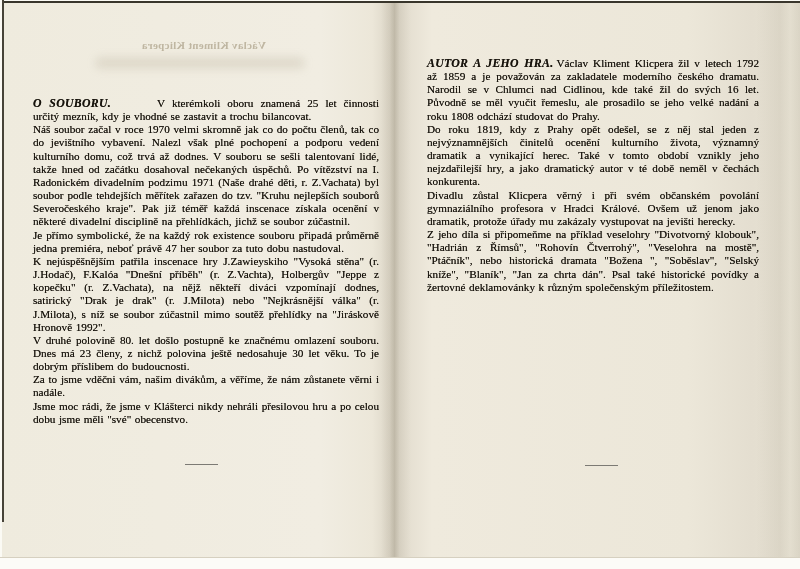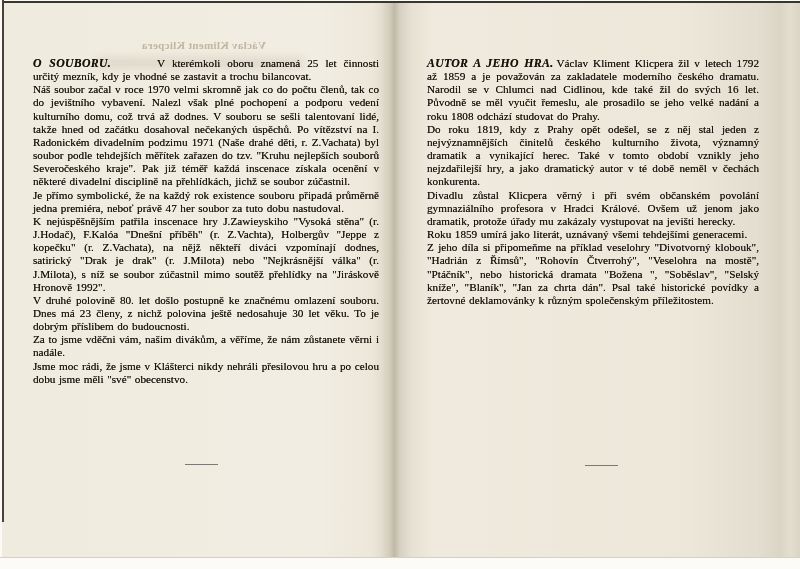--- a/index.html
+++ b/index.html
@@ -62,21 +62,21 @@
   }
 
   
   .page-text {
     position: absolute; top: 57px;
     color: #17130c;
     font-size: 11.2px; line-height: 13.15px;
     word-spacing: 0.8px;
     text-shadow: 0 0 0.35px rgba(23,19,12,0.75);
   }
-  .page-text.left  { left: 33px;  width: 346px; }
+  .page-text.left  { left: 33px;  width: 346px; margin-top: 40px; }
   .page-text.right { left: 427px; width: 332px; }
   .page-text p { margin: 0; text-align: justify; }
   .lead-heading {
     font-weight: 700; font-style: italic;
     font-size: 11.8px; letter-spacing: 0.3px;
   }
   .tab-gap { display: inline-block; width: 46px; }
   .sm-gap  { display: inline-block; width: 3px; }
 
   .divider { position: absolute; height: 1px; background: #7c7a74; }
@@ -103,20 +103,19 @@
   <p>Náš soubor začal v roce 1970 velmi skromně jak co do počtu členů, tak co do jevištního vybavení. Nalezl však plné pochopení a podporu vedení kulturního domu, což trvá až dodnes. V souboru se sešli talentovaní lidé, takže hned od začátku dosahoval nečekaných úspěchů. Po vítězství na I. Radonickém divadelním podzimu 1971 (Naše drahé děti, r. Z.Vachata) byl soubor podle tehdejších měřítek zařazen do tzv. "Kruhu nejlepších souborů Severočeského kraje".  Pak již téměř každá inscenace získala ocenění v některé divadelní disciplině na přehlídkách, jichž se soubor zúčastnil.</p>
   <p>Je přímo symbolické, že na každý rok existence souboru připadá průměrně jedna premiéra, neboť právě 47 her soubor za tuto dobu nastudoval.</p>
   <p>K nejúspěšnějším patřila inscenace hry J.Zawieyskiho "Vysoká stěna" (r. J.Hodač), F.Kalóa "Dnešní příběh" (r. Z.Vachta), Holbergův "Jeppe z kopečku" (r. Z.Vachata), na nějž někteří diváci vzpomínají dodnes, satirický "Drak je drak" (r. J.Milota) nebo "Nejkrásnější válka" (r. J.Milota), s níž se soubor  zúčastnil mimo soutěž přehlídky na "Jiráskově Hronově 1992".</p>
   <p>V druhé polovině 80. let došlo postupně ke značnému omlazení souboru. Dnes má 23 členy, z nichž polovina ještě nedosahuje 30 let věku. To je dobrým příslibem do budoucnosti.</p>
   <p>Za to jsme vděčni vám, našim divákům, a věříme, že nám zůstanete věrni i nadále.</p>
   <p>Jsme moc rádi, že jsme v Klášterci nikdy nehráli přesilovou hru a po celou dobu jsme měli "své" obecenstvo.</p>
 </div>
 
 <div class="page-text right">
   <p><span class="lead-heading">AUTOR A JEHO HRA.</span><span class="sm-gap"></span><span>Václav Kliment Klicpera žil v letech 1792 až 1859 a je považován za zakladatele moderního českého dramatu. Narodil se v Chlumci nad Cidlinou, kde také žil do svých 16 let. Původně se měl vyučit řemeslu, ale prosadilo se jeho velké nadání a roku 1808 odchází studovat do Prahy.</span></p>
-  <p>Do roku 1819, kdy z Prahy opět odešel, se z něj stal jeden z nejvýznamnějších činitelů českého kulturního života, významný dramatik a vynikající herec. Také v tomto období vznikly jeho nejzdařilejší hry, a jako dramatický autor v té době neměl v čechách konkurenta.</p>
+  <p>Do roku 1819, kdy z Prahy opět odešel, se z něj stal jeden z nejvýznamnějších činitelů ocenění kulturního života, významný dramatik a vynikající herec. Také v tomto období vznikly jeho nejzdařilejší hry, a jako dramatický autor v té době neměl v čechách konkurenta.</p>
   <p>Divadlu zůstal Klicpera věrný i při svém občanském povolání gymnaziálního profesora v Hradci Králové. Ovšem už jenom jako dramatik, protože úřady mu zakázaly vystupovat na jevišti herecky.</p>
-  <p>Roku 1859 umírá jako literát, uznávaný všemi tehdejšími generacemi.</p>
   <p>Z jeho díla si připomeňme na příklad veselohry "Divotvorný klobouk", "Hadrián z Římsů", "Rohovín Čtverrohý", "Veselohra na mostě", "Ptáčník", nebo historická dramata "Božena ", "Soběslav", "Selský kníže", "Blaník", "Jan za chrta dán". Psal také historické povídky a žertovné deklamovánky k různým společenským příležitostem.</p>
 </div>
 
 <div class="divider left"></div>
 <div class="divider right"></div>
 
 </body></html>

